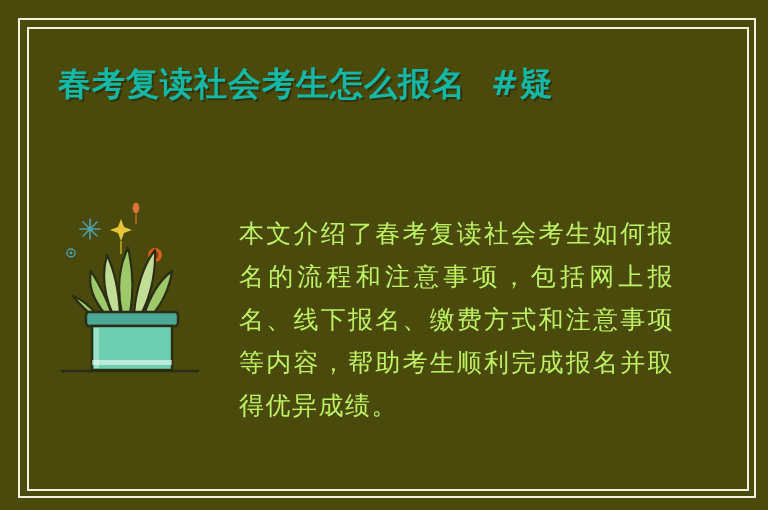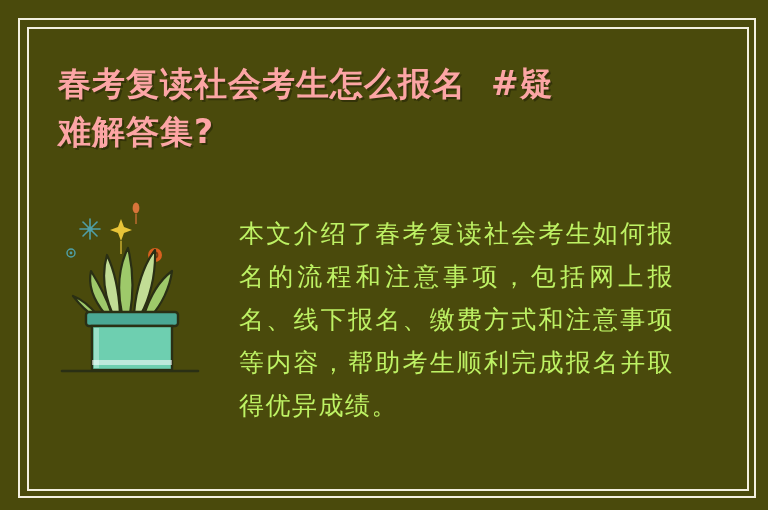--- a/index.html
+++ b/index.html
@@ -44,21 +44,21 @@
   }
 
   
   .title-block {
     position: absolute;
     left: 58px;
     top: 60px;
     width: 620px;
   }
   .title-line {
-    color: #fca5a5;
+    color: #14b8a6;
     font-family: "DejaVu Sans", "Liberation Sans", sans-serif;
     font-weight: 700;
     font-size: 33px;
     line-height: 48px;
     letter-spacing: 1px;
     white-space: pre;
     text-shadow: 2px 2px 0 rgba(0,0,0,0.30);
     margin: 0;
   }
 
@@ -100,21 +100,20 @@
 </head>
 <body>
 
 <div id="poster">
 
   <div class="frame-outer"></div>
   <div class="frame-inner"></div>
 
   <div class="title-block">
     <p class="title-line">春考复读社会考生怎么报名  #疑</p>
-    <p class="title-line">难解答集?</p>
   </div>
 
   <div class="content-row">
 
     <div class="illustration">
       <svg width="175" height="190" viewBox="0 0 175 190" xmlns="http://www.w3.org/2000/svg">
 
         <g stroke="#4f9fa6" stroke-width="1.6" stroke-linecap="round">
           <line x1="32" y1="27" x2="32" y2="47"></line>
           <line x1="22" y1="37" x2="42" y2="37"></line>

